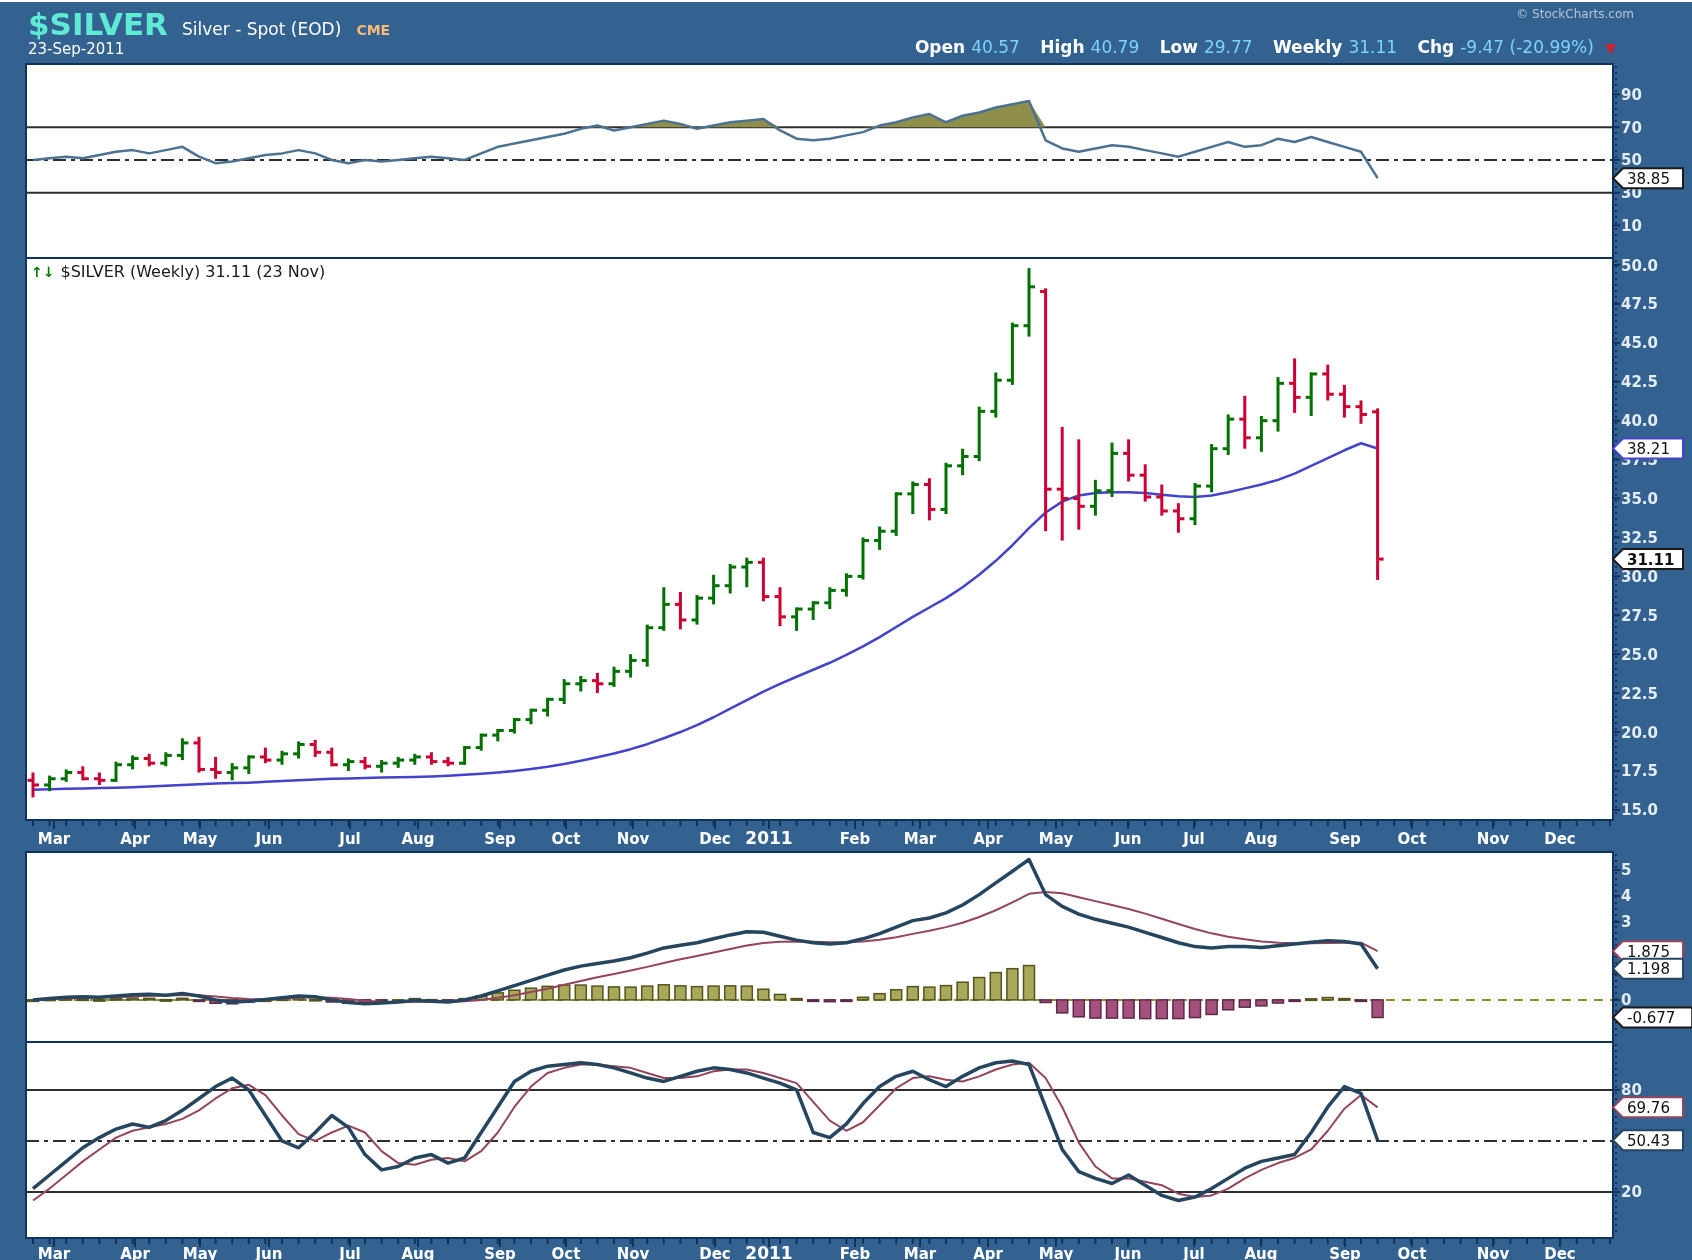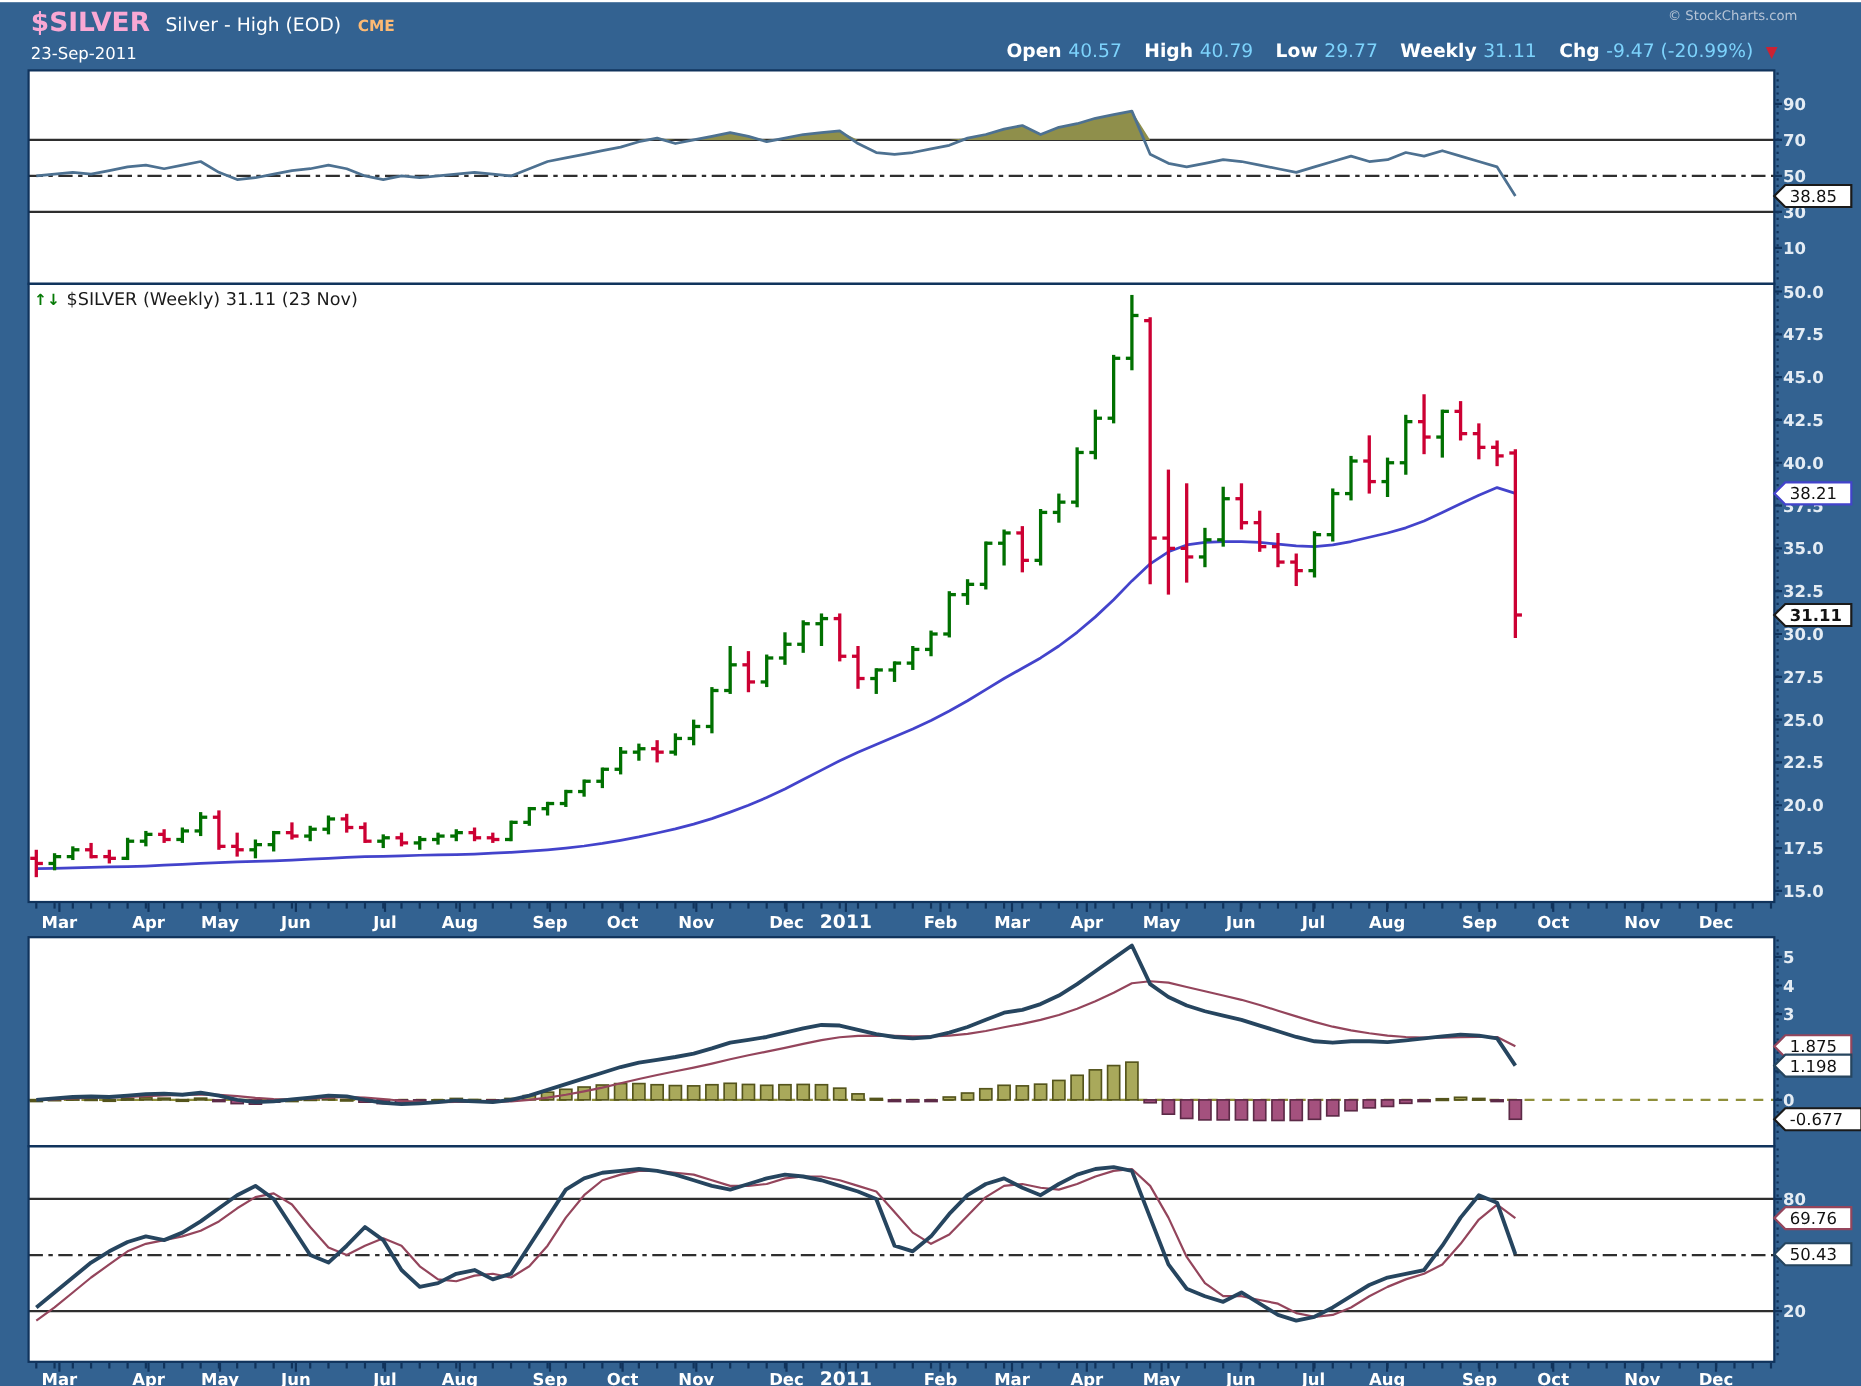--- a/index.html
+++ b/index.html
@@ -1,40 +1,40 @@
 <!DOCTYPE html>
 <html><head>
 <meta charset="utf-8">
 <style>
   html,body{margin:0;padding:0;background:#336291;}
   .screen{position:relative;width:1692px;height:1260px;background:#336291;
           font-family:"DejaVu Sans","Liberation Sans",sans-serif;overflow:hidden;border-top:2px solid #ffffff;}
   .hdr{position:absolute;left:0;top:0;width:1692px;height:62px;z-index:2;}
   .title-row{position:absolute;left:28px;top:4px;white-space:nowrap;}
-  .sym{font-size:24px;font-weight:bold;color:#f9a8d4;}
+  .sym{font-size:31px;font-weight:bold;color:#5eead4;}
   .nm{font-size:17px;color:#ffffff;margin-left:9px;}
   .ex{font-size:14px;font-weight:bold;color:#fdba74;margin-left:10px;}
   .date{position:absolute;left:28px;top:38px;font-size:15px;color:#ffffff;text-align:center;}
   .copyright{position:absolute;top:5px;right:58px;font-size:12px;color:#b6c4d6;}
   .quote-row{position:absolute;top:35px;right:76px;font-size:17px;color:#ffffff;white-space:nowrap;}
   .ql{font-weight:bold;margin-left:15px;}
   .qv{color:#7dd3fc;margin-left:6px;}
   .tri{color:#cc2233;margin-left:6px;font-size:14px;}
   .chart-label{position:absolute;left:31px;top:260px;font-size:16px;color:#1a1a1a;z-index:2;white-space:nowrap;}
   .chart-label .icon{color:#067a06;font-weight:bold;margin-right:6px;font-size:14px;}
   #chart{position:absolute;left:0;top:0;z-index:1;}
 </style>
 </head>
 <body>
 
 <div class="screen">
   <div class="hdr">
     <div class="title-row">
       <span class="sym">$SILVER</span>
-      <span class="nm">Silver - High (EOD)</span>
+      <span class="nm">Silver - Spot (EOD)</span>
       <span class="ex">CME</span>
     </div>
     <div class="date">23-Sep-2011</div>
     <div class="copyright">© StockCharts.com</div>
     <div class="quote-row">
       <span class="ql">Open</span><span class="qv">40.57</span>
       <span class="ql">High</span><span class="qv">40.79</span>
       <span class="ql">Low</span><span class="qv">29.77</span>
       <span class="ql">Weekly</span><span class="qv">31.11</span>
       <span class="ql">Chg</span><span class="qv">-9.47 (-20.99%)</span>

